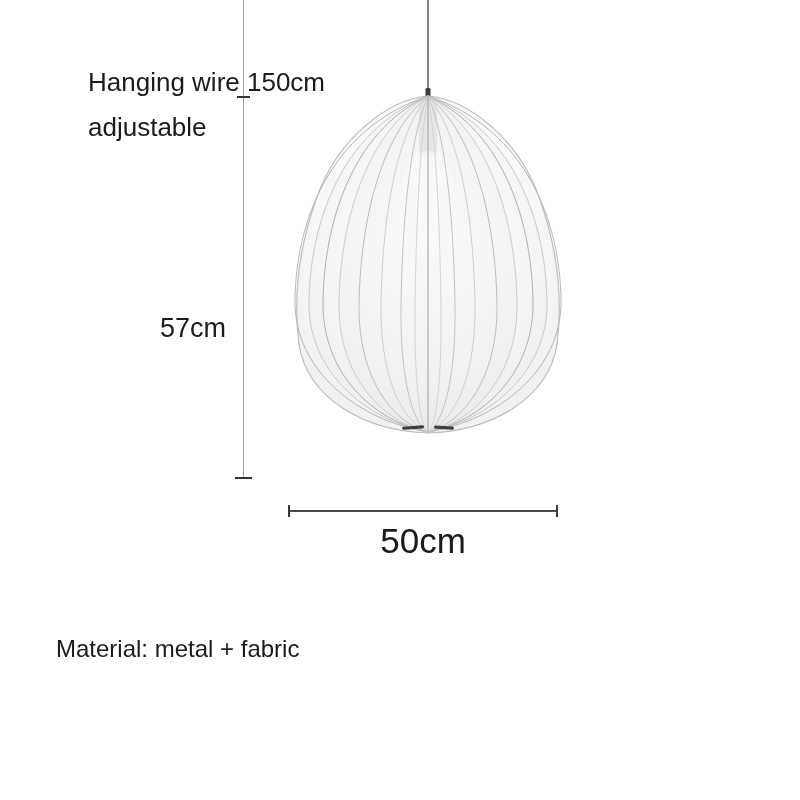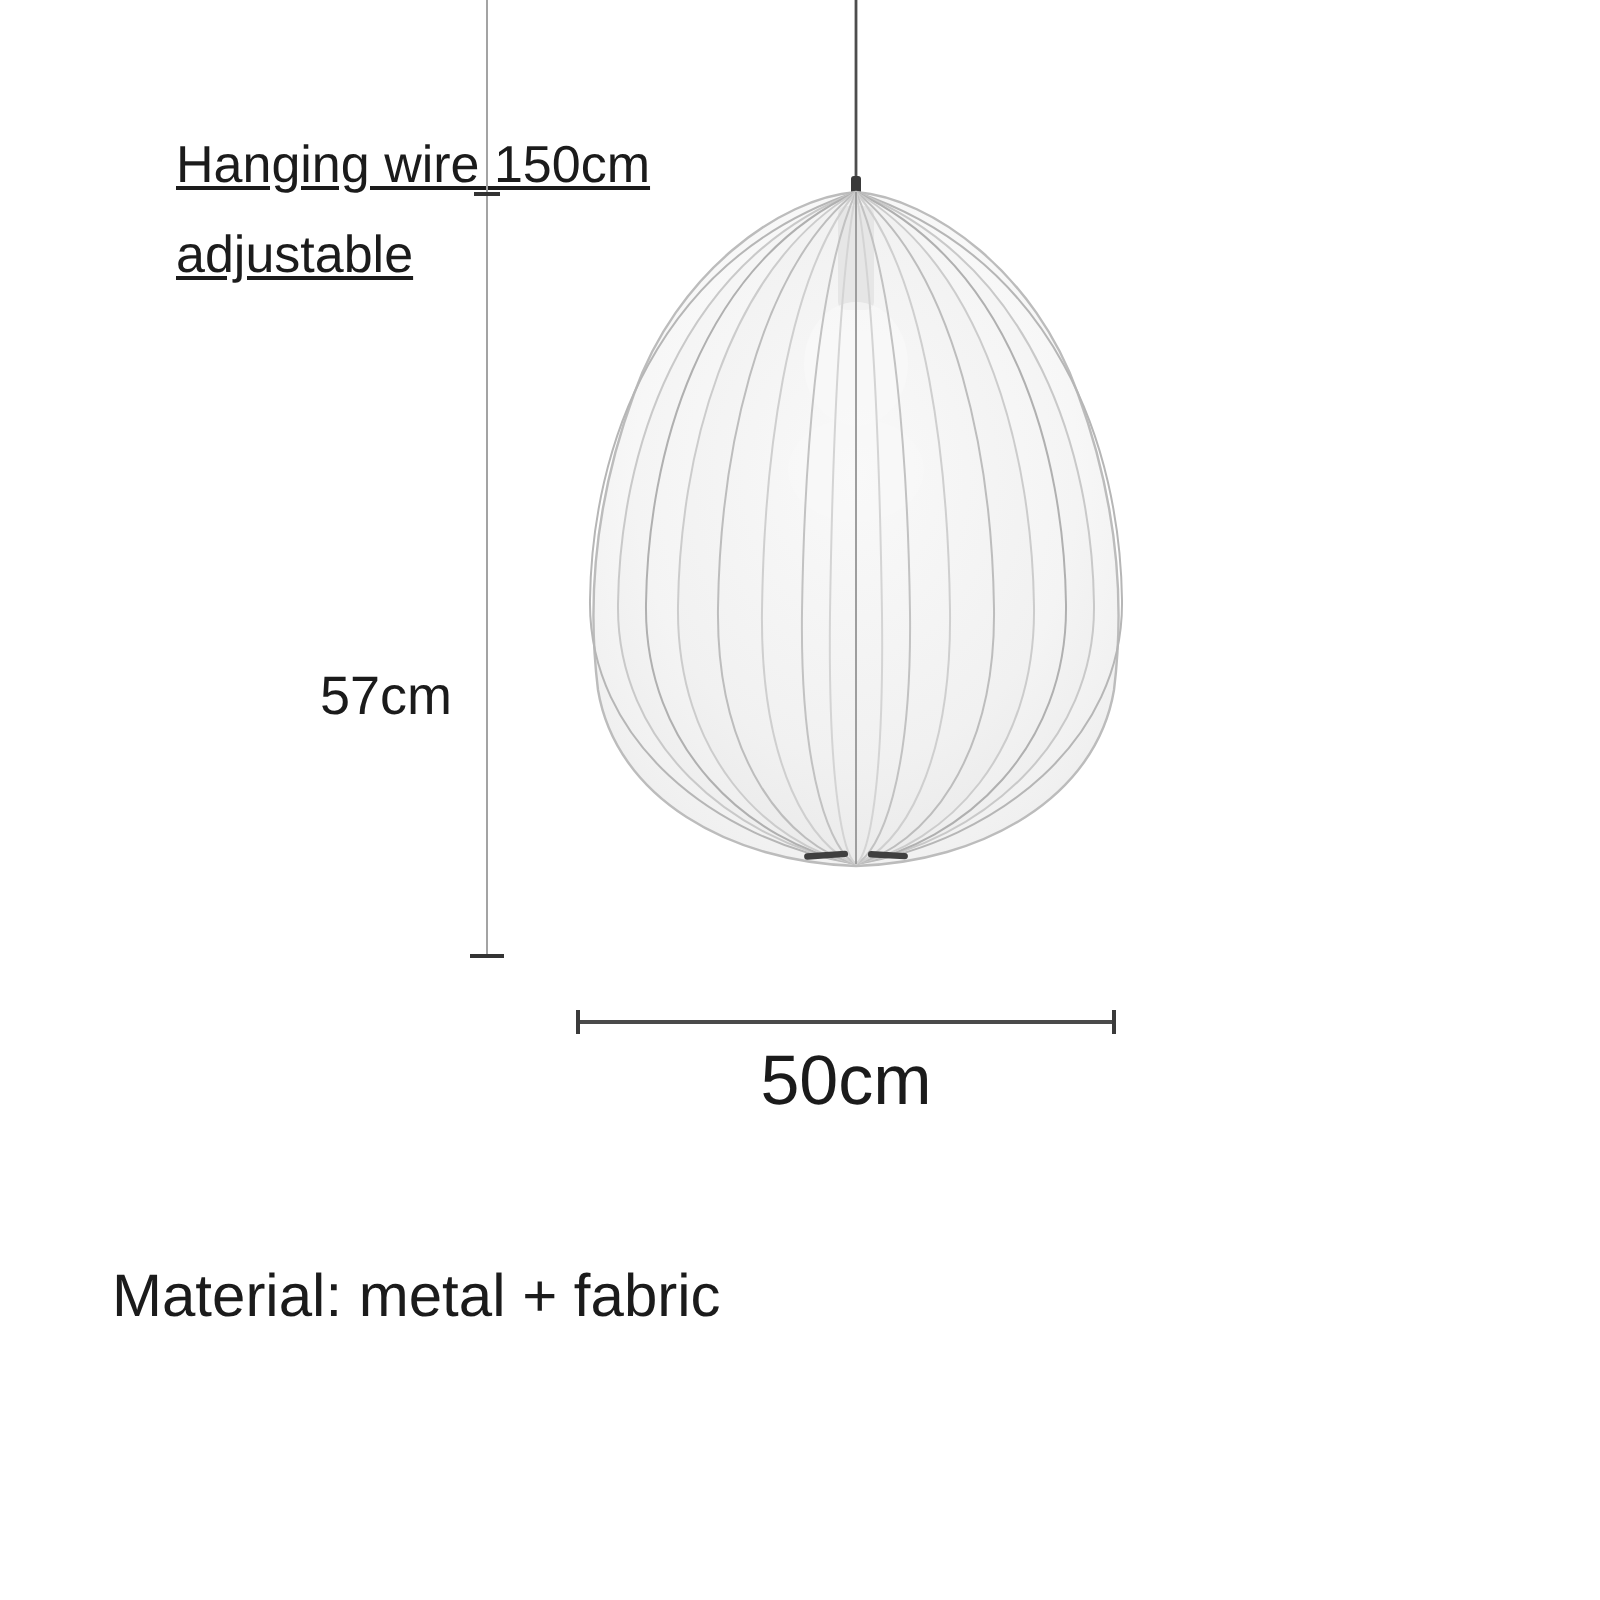--- a/index.html
+++ b/index.html
@@ -10,28 +10,27 @@
     height: 800px;
     background: #ffffff;
     font-family: "Liberation Sans", sans-serif;
     color: #1b1b1b;
     overflow: hidden;
   }
   .label { position: absolute; white-space: nowrap; }
 
   .wire-label {
     left: 88px; top: 60px;
-    font-size: 26px; line-height: 45px; text-decoration: underline;
+    font-size: 26px; line-height: 45px;
   }
 
   .height-label {
     left: 0; top: 313px; width: 226px;
     text-align: right;
     font-size: 27px;
-    margin-top: 20px;
   }
 
   .width-label {
     left: 289px; top: 521px; width: 268px;
     text-align: center;
     font-size: 35px;
   }
 
   .dim-vline {
     position: absolute;
@@ -62,21 +61,21 @@
 
   .lamp {
     position: absolute;
     left: 270px; top: 0;
     width: 320px; height: 445px;
   }
 
   .specs {
     position: absolute;
     left: 56px; top: 628px;
-    font-size: 30px; line-height: 41px;
+    font-size: 24px; line-height: 41px;
   }
 </style>
 </head>
 <body>
 
 <div class="canvas">
 
   <div class="label wire-label">
     <div>Hanging wire 150cm</div>
     <div>adjustable</div>

